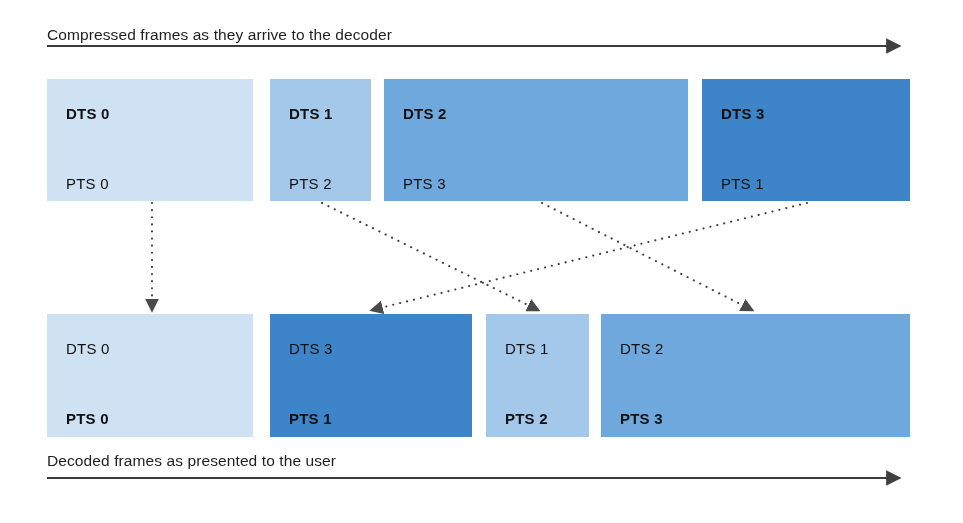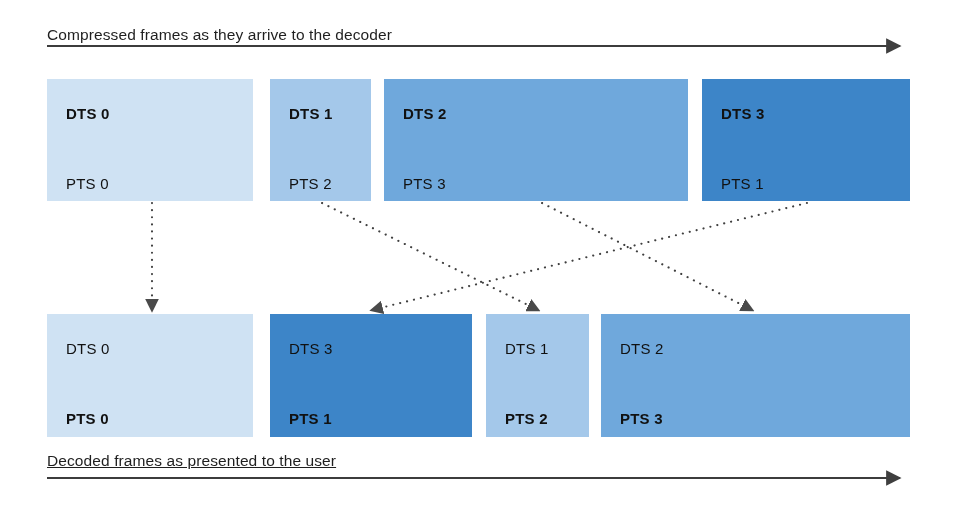--- a/index.html
+++ b/index.html
@@ -25,21 +25,21 @@
 
   .caption {
     position: absolute;
     font-size: 15.5px;
     line-height: 18px;
     color: #1f1f1f;
     white-space: nowrap;
     letter-spacing: 0.1px;
   }
   #caption-top    { left: 47px; top: 26px; }
-  #caption-bottom { left: 47px; top: 452px; text-decoration: underline; }
+  #caption-bottom { left: 47px; top: 452px; }
 
   .axis-arrow {
     position: absolute;
     left: 0;
     top: 0;
     overflow: visible;
     pointer-events: none;
   }
 
   .frame-box {

